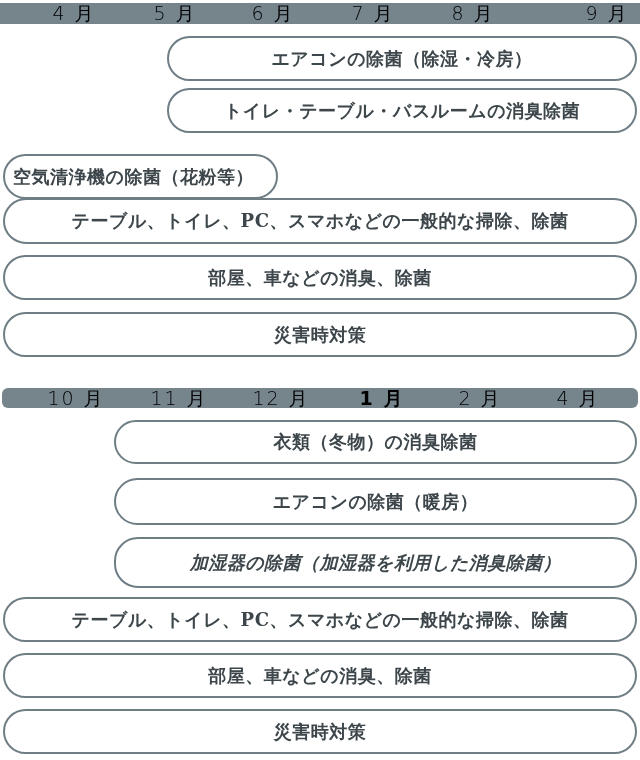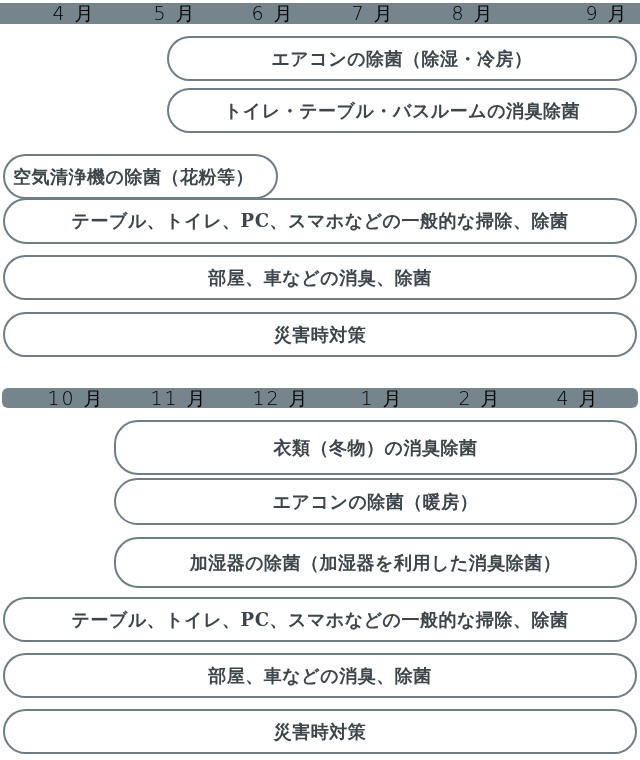--- a/index.html
+++ b/index.html
@@ -42,32 +42,32 @@
   <span>部屋、車などの消臭、除菌</span>
 </div>
 <div class="pill" style="left:3px; top:312px; width:634px; height:45px;">
   <span>災害時対策</span>
 </div>
 
 <div class="month-bar rounded" style="top:388px;">
   <span class="month" style="left:74px;">10 月</span>
   <span class="month" style="left:177px;">11 月</span>
   <span class="month" style="left:279px;">12 月</span>
-  <span class="month" style="left:380px;">1 月</span>
+  <span class="month" style="left:380px;font-weight:bold;">1 月</span>
   <span class="month" style="left:478px;">2 月</span>
   <span class="month" style="left:576px;">4 月</span>
 </div>
 
-<div class="pill" style="left:114px; top:420px; width:523px; height:55px;">
+<div class="pill" style="left:114px; top:420px; width:523px; height:44px;">
   <span>衣類（冬物）の消臭除菌</span>
 </div>
 <div class="pill" style="left:114px; top:478px; width:523px; height:47px;">
   <span>エアコンの除菌（暖房）</span>
 </div>
-<div class="pill" style="left:114px; top:537px; width:523px; height:51px;">
+<div class="pill" style="left:114px; top:537px; width:523px; height:51px;font-style:italic;">
   <span>加湿器の除菌（加湿器を利用した消臭除菌）</span>
 </div>
 <div class="pill" style="left:3px; top:597px; width:634px; height:45px;">
   <span>テーブル、トイレ、PC、スマホなどの一般的な掃除、除菌</span>
 </div>
 <div class="pill" style="left:3px; top:653px; width:634px; height:45px;">
   <span>部屋、車などの消臭、除菌</span>
 </div>
 <div class="pill" style="left:3px; top:709px; width:634px; height:45px;">
   <span>災害時対策</span>

